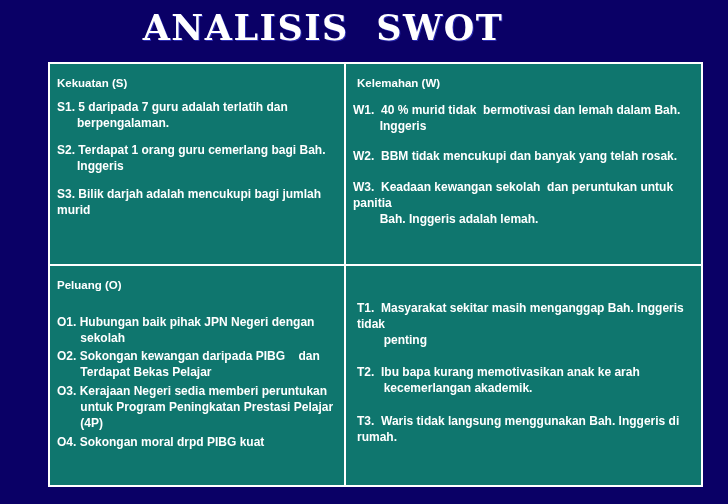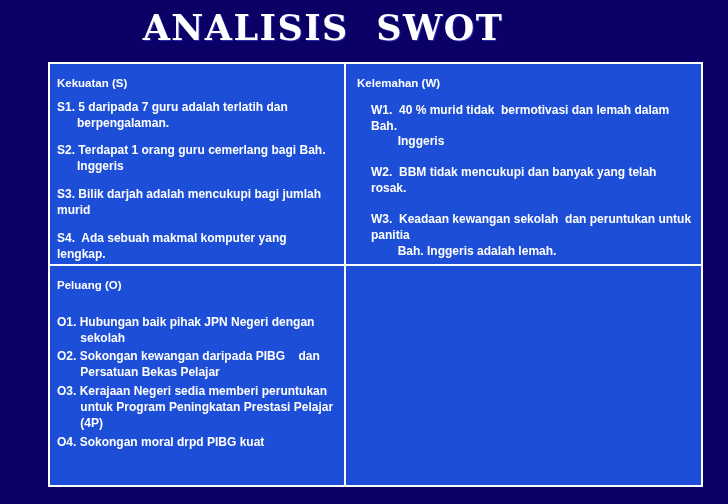--- a/index.html
+++ b/index.html
@@ -38,21 +38,21 @@
 
   
   #swot-matrix {
     position: absolute;
     left: 48px;
     top: 62px;
     width: 655px;
     height: 425px;
     box-sizing: border-box;
     border: 2px solid #ffffff;
-    background: #1d4ed8;
+    background: #0f766e;
     display: grid;
     grid-template-columns: 296px 1fr;
     grid-template-rows: 202px 1fr;
   }
 
   .swot-cell {
     box-sizing: border-box;
     padding: 13px 8px 8px 7px;
     overflow: hidden;
     position: relative;
@@ -81,21 +81,21 @@
     font-weight: bold;
     line-height: 1.32;
     white-space: pre-wrap;
     word-spacing: 0px;
   }
 
   
   #cell-strengths .cell-item     { margin: 0 0 12px 0; text-indent: 0; padding-left: 0; }
   #cell-strengths .cell-item:first-child { margin-top: 9px; }
 
-  #cell-weaknesses .cell-item    { margin: 0 0 15px 18px; }
+  #cell-weaknesses .cell-item    { margin: 0 0 15px 0; }
   #cell-weaknesses .cell-item:first-child { margin-top: 12px; }
 
   #cell-opportunities .cell-item { margin: 3px 0 1px 0; }
   #cell-opportunities .cell-item:first-child { margin-top: 22px; }
 
   #cell-threats .cell-item       { margin: 0 0 17px 4px; }
   #cell-threats .cell-item:first-child { margin-top: 22px; }
 </style>
 </head>
 <body>
@@ -105,45 +105,51 @@
 <div id="swot-matrix">
 
   <div class="swot-cell" id="cell-strengths">
     <div class="cell-heading">Kekuatan (S)</div>
     <ul class="cell-items">
       <li class="cell-item">S1. 5 daripada 7 guru adalah terlatih dan
       berpengalaman.</li>
       <li class="cell-item">S2. Terdapat 1 orang guru cemerlang bagi Bah.
       Inggeris</li>
       <li class="cell-item">S3. Bilik darjah adalah mencukupi bagi jumlah murid</li>
-      <li class="cell-item">S4.  Ada sebuah makmal komputer yang   lengkap.</li>
     </ul>
   </div>
 
   <div class="swot-cell" id="cell-weaknesses">
     <div class="cell-heading">Kelemahan (W)</div>
     <ul class="cell-items">
       <li class="cell-item">W1.  40 % murid tidak  bermotivasi dan lemah dalam Bah.
         Inggeris</li>
       <li class="cell-item">W2.  BBM tidak mencukupi dan banyak yang telah rosak.</li>
       <li class="cell-item">W3.  Keadaan kewangan sekolah  dan peruntukan untuk panitia
         Bah. Inggeris adalah lemah.</li>
     </ul>
   </div>
 
   <div class="swot-cell" id="cell-opportunities">
     <div class="cell-heading">Peluang (O)</div>
     <ul class="cell-items">
       <li class="cell-item">O1. Hubungan baik pihak JPN Negeri dengan
        sekolah</li>
       <li class="cell-item">O2. Sokongan kewangan daripada PIBG    dan
-       Persatuan Bekas Pelajar</li>
+       Terdapat Bekas Pelajar</li>
       <li class="cell-item">O3. Kerajaan Negeri sedia memberi peruntukan
        untuk Program Peningkatan Prestasi Pelajar
        (4P)</li>
       <li class="cell-item">O4. Sokongan moral drpd PIBG kuat</li>
     </ul>
   </div>
 
   <div class="swot-cell" id="cell-threats">
+    <ul class="cell-items">
+      <li class="cell-item">T1.  Masyarakat sekitar masih menganggap Bah. Inggeris tidak
+        penting</li>
+      <li class="cell-item">T2.  Ibu bapa kurang memotivasikan anak ke arah
+        kecemerlangan akademik.</li>
+      <li class="cell-item">T3.  Waris tidak langsung menggunakan Bah. Inggeris di rumah.</li>
+    </ul>
   </div>
 
 </div>
 
 </body></html>

